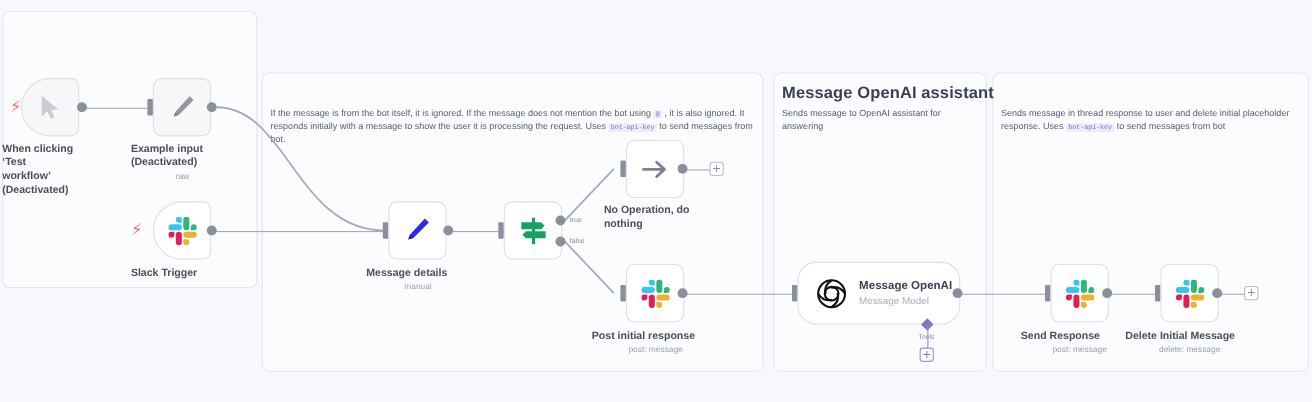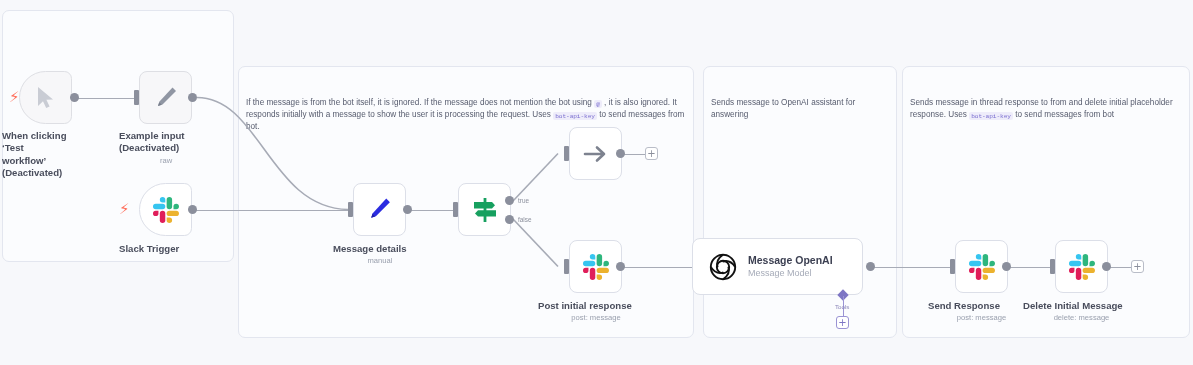--- a/index.html
+++ b/index.html
@@ -177,27 +177,28 @@
 
 
   <div class="panel-desc" style="left:246px; top:97px; width:440px;">
     <span>If the message is from the bot itself, it is ignored. If the message does not mention the bot using</span>
     <code class="inline">@</code>
     <span>, it is also ignored. It responds initially with a message to show the user it is processing the request. Uses</span>
     <code class="inline">bot-api-key</code>
     <span>to send messages from bot.</span>
   </div>
 
+  <div class="panel-title" style="left:711px; top:76px;">Message OpenAI assistant</div>
   <div class="panel-desc" style="left:711px; top:97px; width:178px;">
     <span>Sends message to OpenAI assistant for</span>
     <span>answering</span>
   </div>
 
   <div class="panel-desc" style="left:910px; top:97px; width:272px;">
-    <span>Sends message in thread response to from and delete initial placeholder response. Uses</span>
+    <span>Sends message in thread response to user and delete initial placeholder response. Uses</span>
     <code class="inline">bot-api-key</code>
     <span>to send messages from bot</span>
   </div>
 
   <div class="wire" style="left:76px; top:97.5px; width:60px;"></div>
   <div class="wire" style="left:193px; top:209.5px; width:155px;"></div>
   <div class="wire" style="left:409px; top:209.5px; width:44px;"></div>
   <div class="wire" style="left:624px; top:153.5px; width:22px;"></div>
   <div class="wire" style="left:624px; top:266.5px; width:100px;"></div>
   <div class="wire" style="left:874px; top:266.5px; width:76px;"></div>
@@ -279,40 +280,42 @@
   <div class="branch-lbl" style="left:518px; top:216px;">false</div>
 
   <div class="inarrow" style="left:564px; top:146px;"></div>
   <div class="node" style="left:569px; top:127px; width:53px; height:53px;">
     <svg width="26" height="22" viewBox="0 0 26 22">
       <path d="M2 11 L21 11 M14 4.5 L21 11 L14 17.5" stroke="#7d828f" stroke-width="2.6" fill="none" stroke-linecap="round" stroke-linejoin="round"></path>
     </svg>
   </div>
   <div class="dot" style="left:616px; top:149px;"></div>
   <div class="plusbtn" style="left:645px; top:147px;">+</div>
+  <div class="node-label" style="left:549px; top:186px; width:94px;">No Operation, do
+nothing</div>
 
   <div class="inarrow" style="left:564px; top:259px;"></div>
   <div class="node" style="left:569px; top:240px; width:53px; height:53px;">
     <svg width="26" height="26" viewBox="0 0 24 24">
       <path d="M5.04 15.12a2.52 2.52 0 1 1-2.52-2.52h2.52v2.52z" fill="#E01E5A"></path>
       <path d="M6.3 15.12a2.52 2.52 0 0 1 5.04 0v6.3a2.52 2.52 0 0 1-5.04 0v-6.3z" fill="#E01E5A"></path>
       <path d="M8.82 5.04a2.52 2.52 0 1 1 2.52-2.52v2.52H8.82z" fill="#36C5F0"></path>
       <path d="M8.82 6.3a2.52 2.52 0 0 1 0 5.04h-6.3a2.52 2.52 0 0 1 0-5.04h6.3z" fill="#36C5F0"></path>
       <path d="M18.9 8.82a2.52 2.52 0 1 1 2.52 2.52H18.9V8.82z" fill="#2EB67D"></path>
       <path d="M17.64 8.82a2.52 2.52 0 0 1-5.04 0v-6.3a2.52 2.52 0 0 1 5.04 0v6.3z" fill="#2EB67D"></path>
       <path d="M15.12 18.9a2.52 2.52 0 1 1-2.52 2.52V18.9h2.52z" fill="#ECB22E"></path>
       <path d="M15.12 17.64a2.52 2.52 0 0 1 0-5.04h6.3a2.52 2.52 0 0 1 0 5.04h-6.3z" fill="#ECB22E"></path>
     </svg>
   </div>
   <div class="dot" style="left:616px; top:262px;"></div>
   <div class="node-label" style="left:538px; top:300px; width:116px;">Post initial response</div>
   <div class="node-sub" style="left:538px; top:313px; width:116px;">post: message</div>
 
   <div class="inarrow" style="left:720px; top:259px;"></div>
-  <div class="node wide" style="left:692px; top:238px; width:171px; height:57px;">
+  <div class="node wide" style="left:725px; top:238px; width:148px; height:57px;border-radius:17px;">
     <svg width="28" height="28" viewBox="0 0 28 28">
       <circle cx="14" cy="14" r="12.2" fill="none" stroke="#111111" stroke-width="1.9"></circle>
       <circle cx="14" cy="14" r="6.2" fill="none" stroke="#111111" stroke-width="1.9"></circle>
       <path d="M14 1.8 C 8.5 5.5, 7.2 10, 8.6 14.4" fill="none" stroke="#111111" stroke-width="1.9"></path>
       <path d="M26.2 14 C 22.6 8.5, 18 7.2, 13.6 8.6" fill="none" stroke="#111111" stroke-width="1.9"></path>
       <path d="M14 26.2 C 19.5 22.6, 20.8 18, 19.4 13.6" fill="none" stroke="#111111" stroke-width="1.9"></path>
       <path d="M1.8 14 C 5.4 19.5, 10 20.8, 14.4 19.4" fill="none" stroke="#111111" stroke-width="1.9"></path>
     </svg>
     <div>
       <div class="wide-title">Message OpenAI</div>

